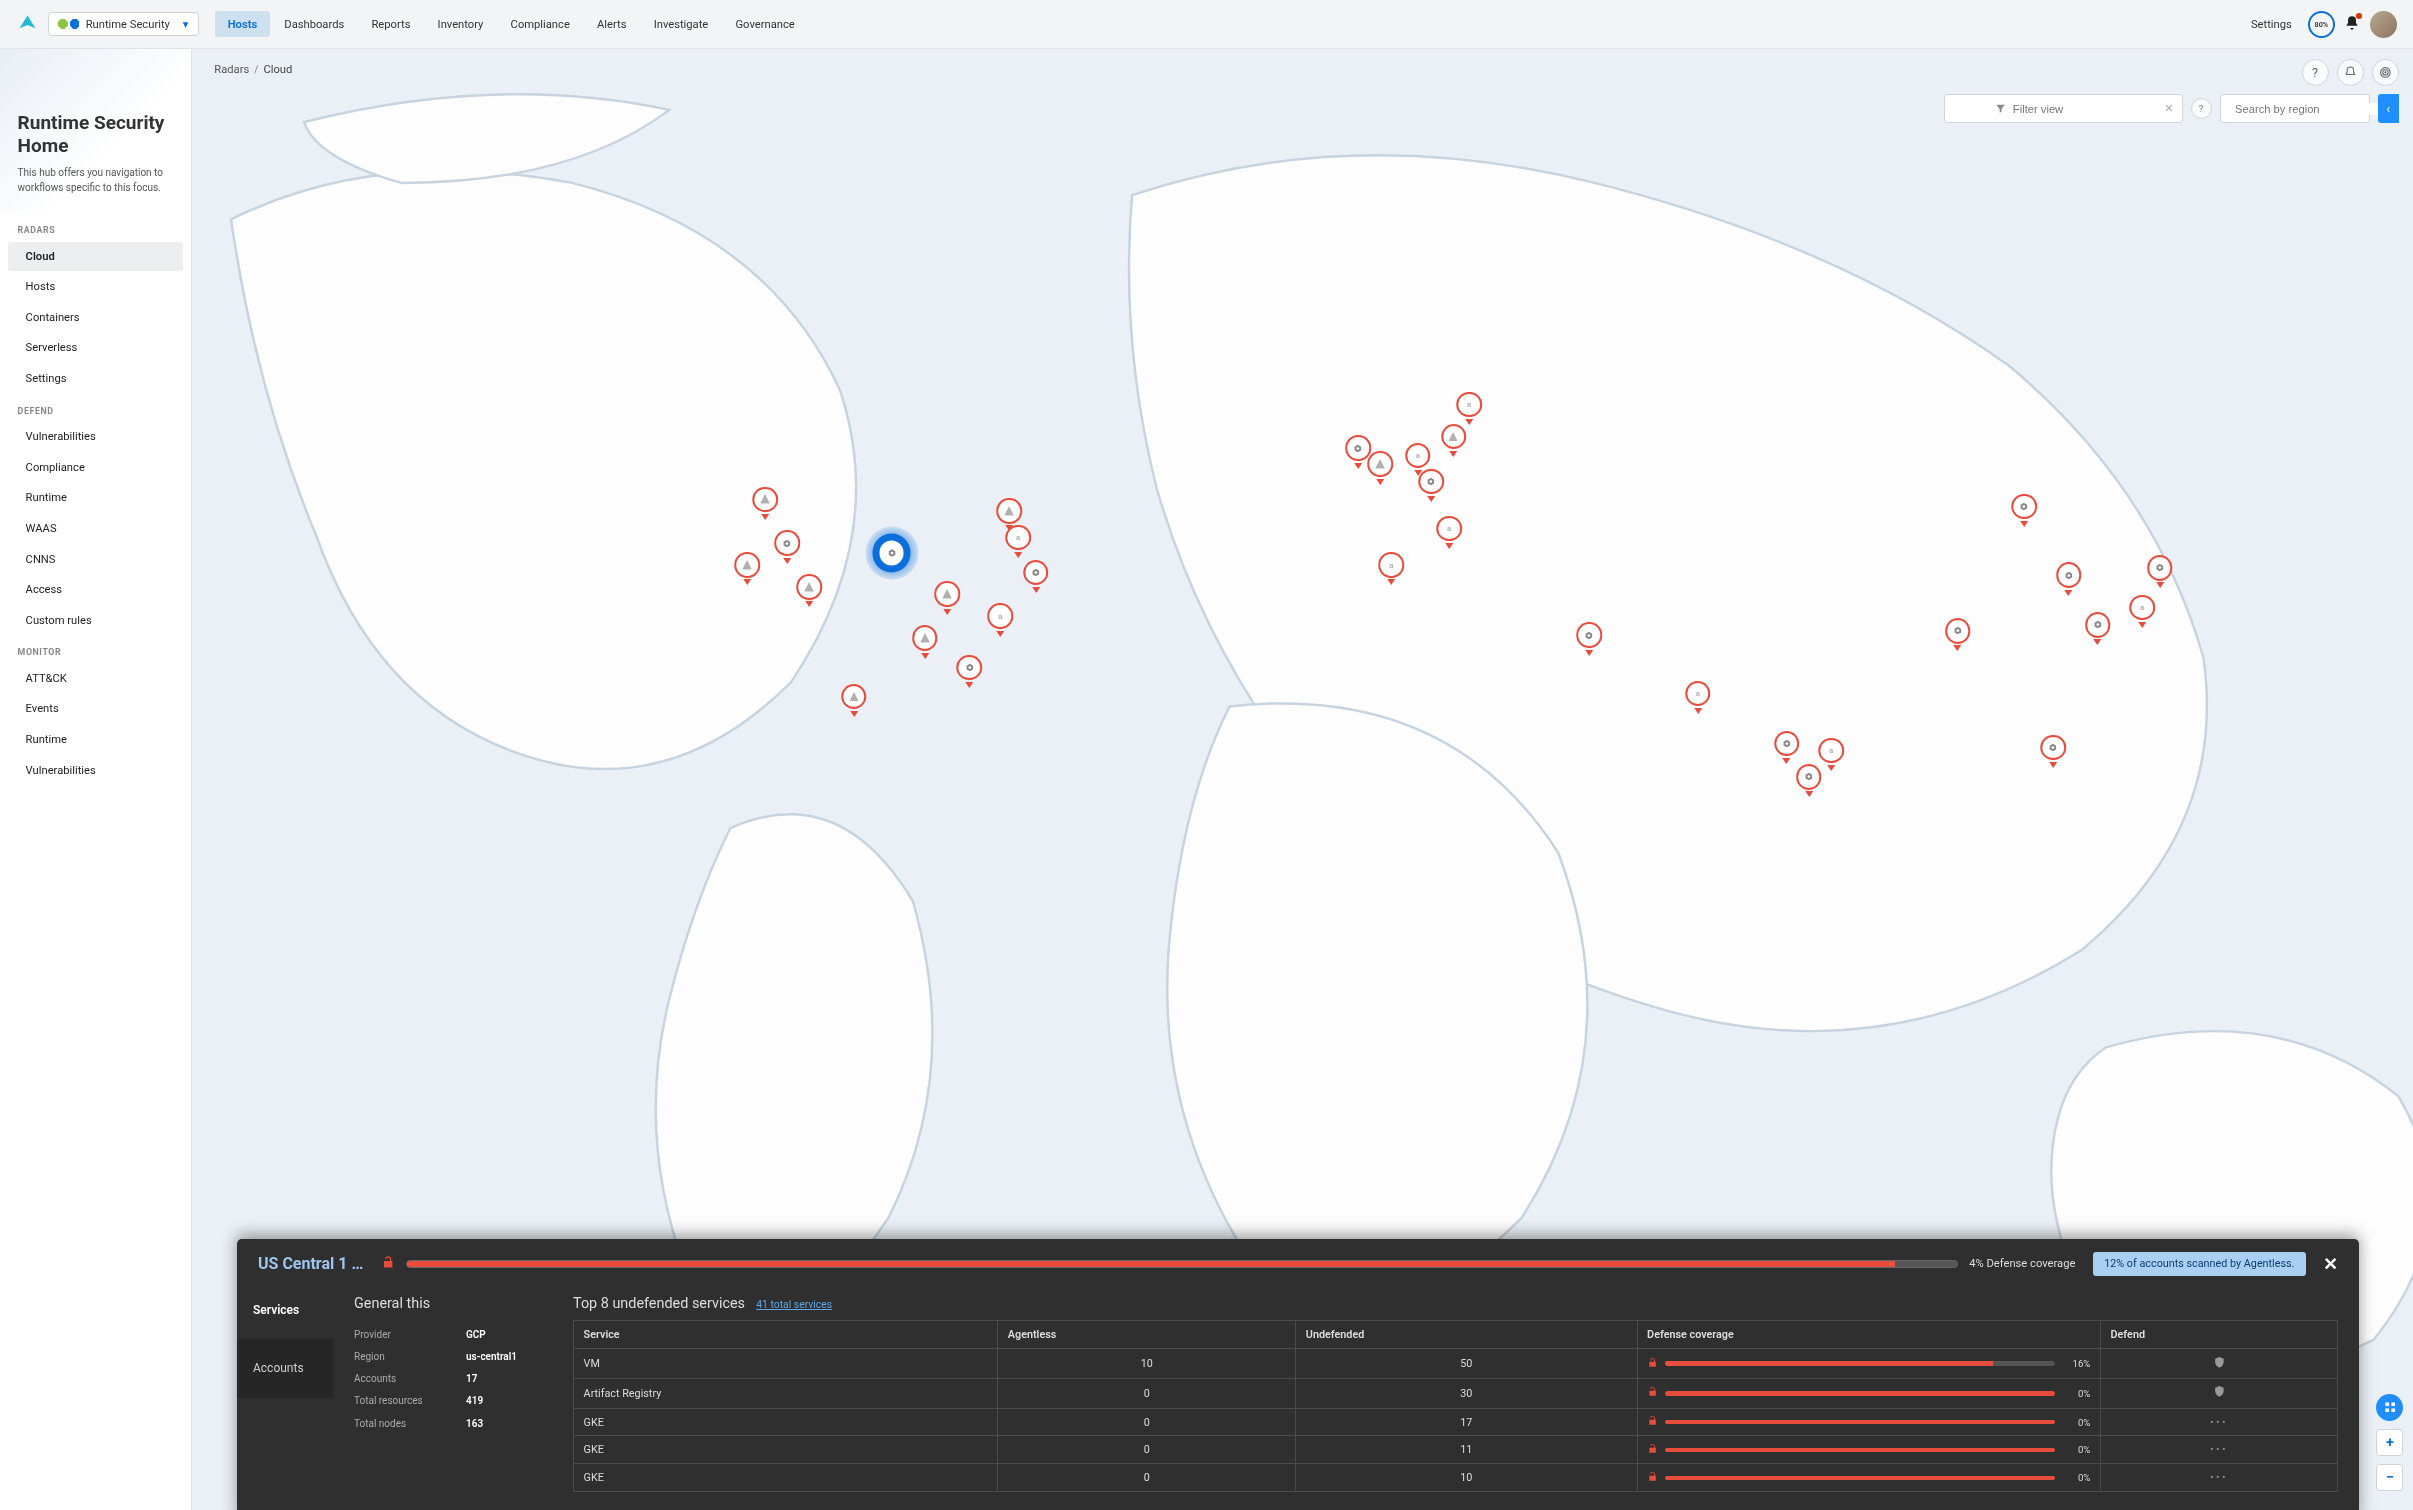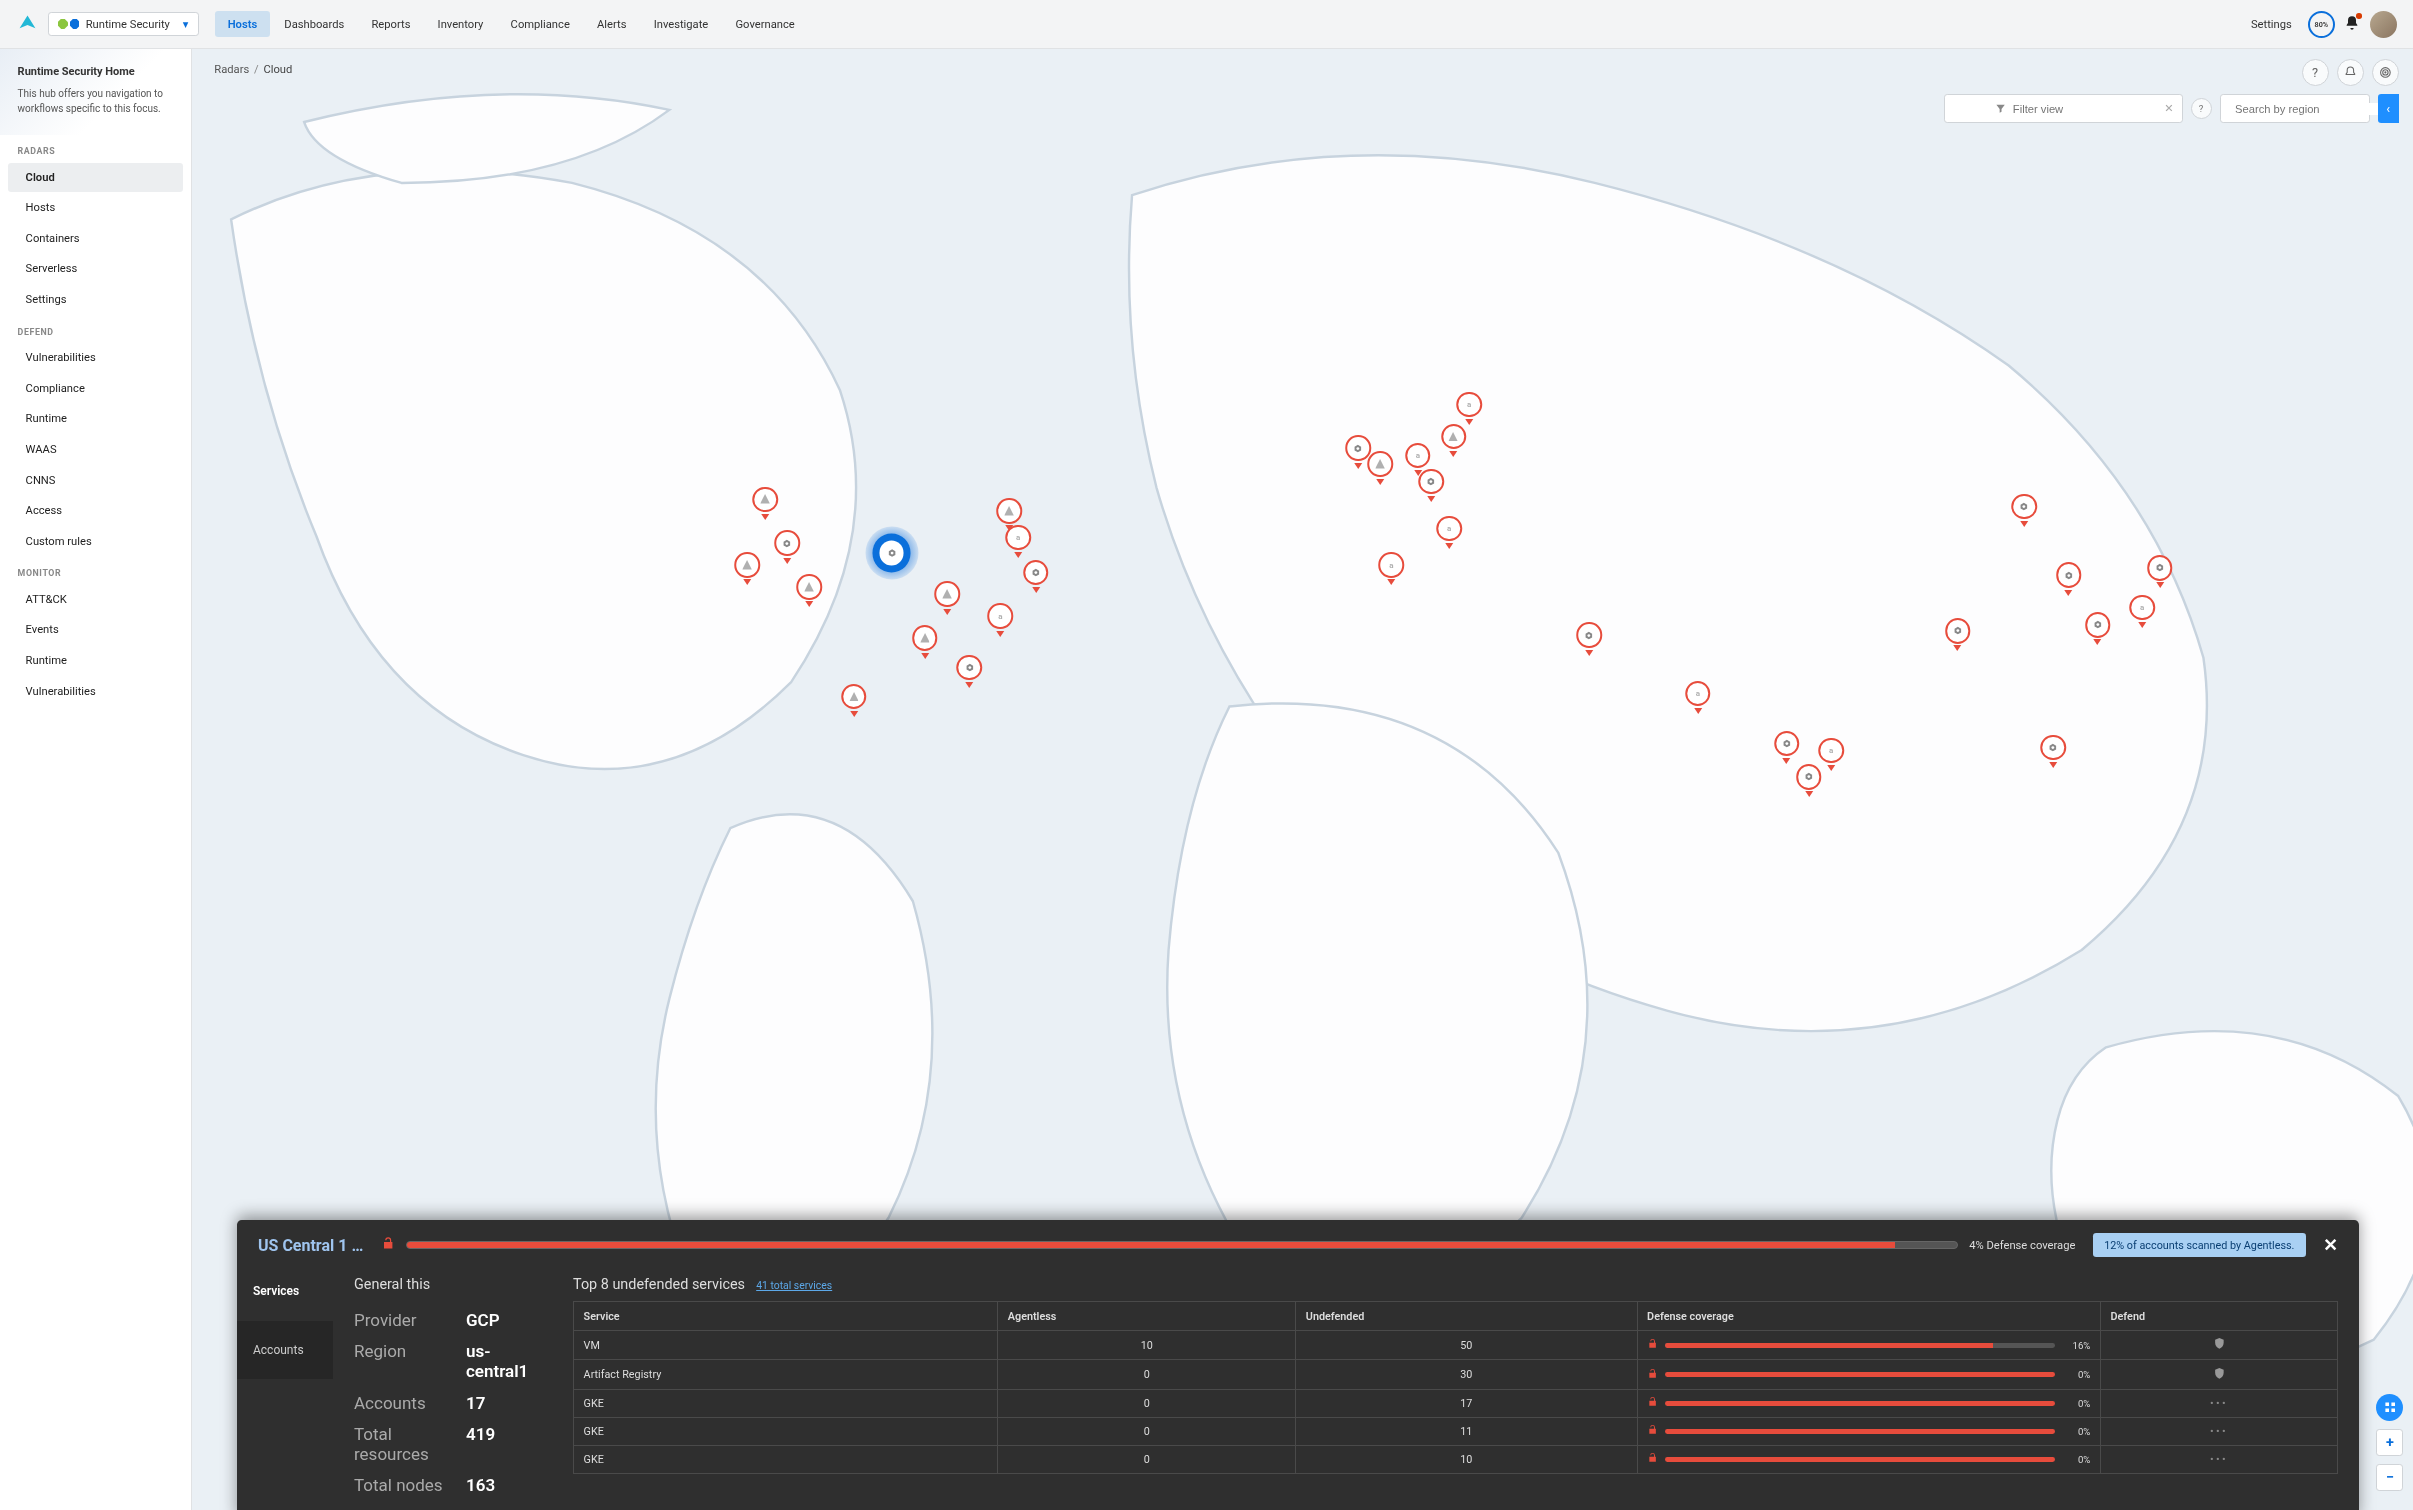--- a/index.html
+++ b/index.html
@@ -19,21 +19,21 @@
 .settings-link { font-size: 11.2px; color: #333; cursor: pointer; margin-right: 6.4px; }
 .gauge-badge { width: 27px; height: 27px; border-radius: 50%; border: 2.4px solid #0a6fdb; display: flex; align-items: center; justify-content: center; font-size: 7.2px; font-weight: 600; color: #333; cursor: pointer; }
 .bell-icon { position: relative; cursor: pointer; }
 .bell-dot { position: absolute; top: -1.6px; right: -1.6px; width: 5.6px; height: 5.6px; background: #d83b01; border-radius: 50%; }
 .avatar { width: 27px; height: 27px; border-radius: 50%; background: linear-gradient(135deg, #b8a890, #8a7560); cursor: pointer; }
 
 .layout { display: flex; height: calc(100vh - 49px); }
 
 .sidebar { width: 192px; background: #fff; border-right: 0.8px solid #e0e2e4; overflow-y: auto; position: relative; }
 .sidebar-hero { padding: 16px 17.6px 19px; background: linear-gradient(135deg, #e8eef5 0%, #fff 60%); }
-.sidebar-title { font-size: 11px; font-weight: 700; margin-bottom: 8px; }
+.sidebar-title { font-size: 19px; font-weight: 700; margin-bottom: 8px; margin-top: 46px; }
 .sidebar-desc { font-size: 10px; color: #555; line-height: 1.5; }
 .sidebar-section-label { font-size: 8.8px; font-weight: 700; color: #888; letter-spacing: 0.6px; padding: 11.2px 17.6px 4.8px; }
 .sidebar-item { padding: 8px 17.6px; font-size: 11.2px; color: #222; cursor: pointer; border-radius: 3.2px; margin: 1.6px 8px; }
 .sidebar-item.active { background: #eceef0; font-weight: 600; }
 
 .main { flex: 1; position: relative; background: #eaf0f5; }
 .breadcrumb-row { position: absolute; top: 14.4px; left: 22.3px; z-index: 5; display: flex; gap: 4.8px; font-size: 11.2px; color: #555; }
 .breadcrumb-row .bc-sep { color: #888; }
 .breadcrumb-row .bc-current { color: #444; }
 
@@ -72,21 +72,21 @@
 
 .detail-body { display: flex; min-height: 239px; }
 .detail-tabs { width: 96px; display: flex; flex-direction: column; }
 .detail-tab { padding: 22.3px 16px; font-size: 12px; color: #ccc; cursor: pointer; text-align: left; }
 .detail-tab.active { background: #2f2f2f; font-weight: 600; color: #fff; }
 .detail-tab:not(.active) { background: #262626; }
 
 .detail-content { flex: 1; padding: 14.4px 21px 19px; display: flex; gap: 35px; }
 .general-col { width: 184px; }
 .general-title { font-size: 14.4px; color: #ddd; margin-bottom: 11.2px; }
-.kv-row { display: flex; padding: 5.6px 0; font-size: 17px; }
+.kv-row { display: flex; padding: 5.6px 0; font-size: 10px; }
 .kv-row .k { color: #aaa; flex: 1; }
 .kv-row .v { color: #fff; font-weight: 600; width: 72px; }
 
 .table-col { flex: 1; }
 .table-title-row { display: flex; align-items: baseline; gap: 11.2px; margin-bottom: 8px; }
 .table-title { font-size: 14.4px; color: #ddd; }
 .table-link { font-size: 10.4px; color: #5ca8e8; text-decoration: underline; cursor: pointer; }
 table.svc { width: 100%; border-collapse: collapse; font-size: 10.8px; }
 table.svc th { text-align: left; padding: 7.2px 9.6px; border: 0.8px solid #4a4a4a; color: #ddd; font-weight: 600; }
 table.svc td { padding: 6.4px 9.6px; border: 0.8px solid #4a4a4a; color: #ddd; }

